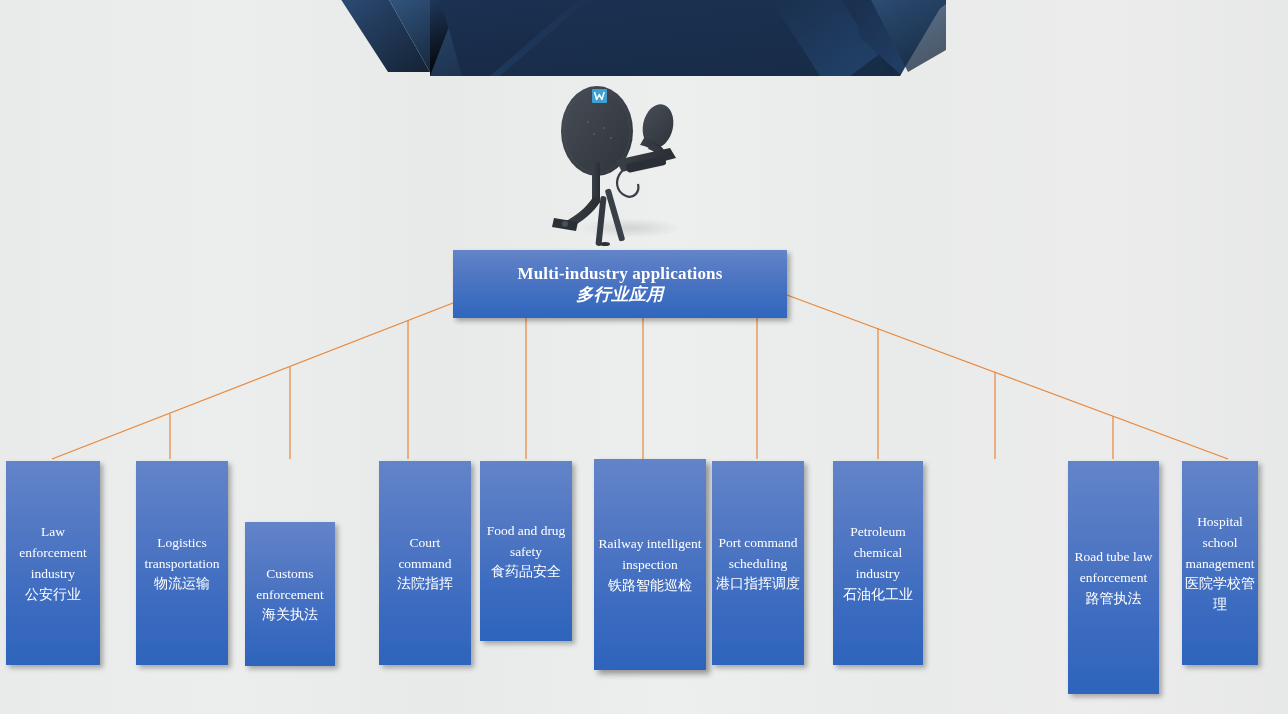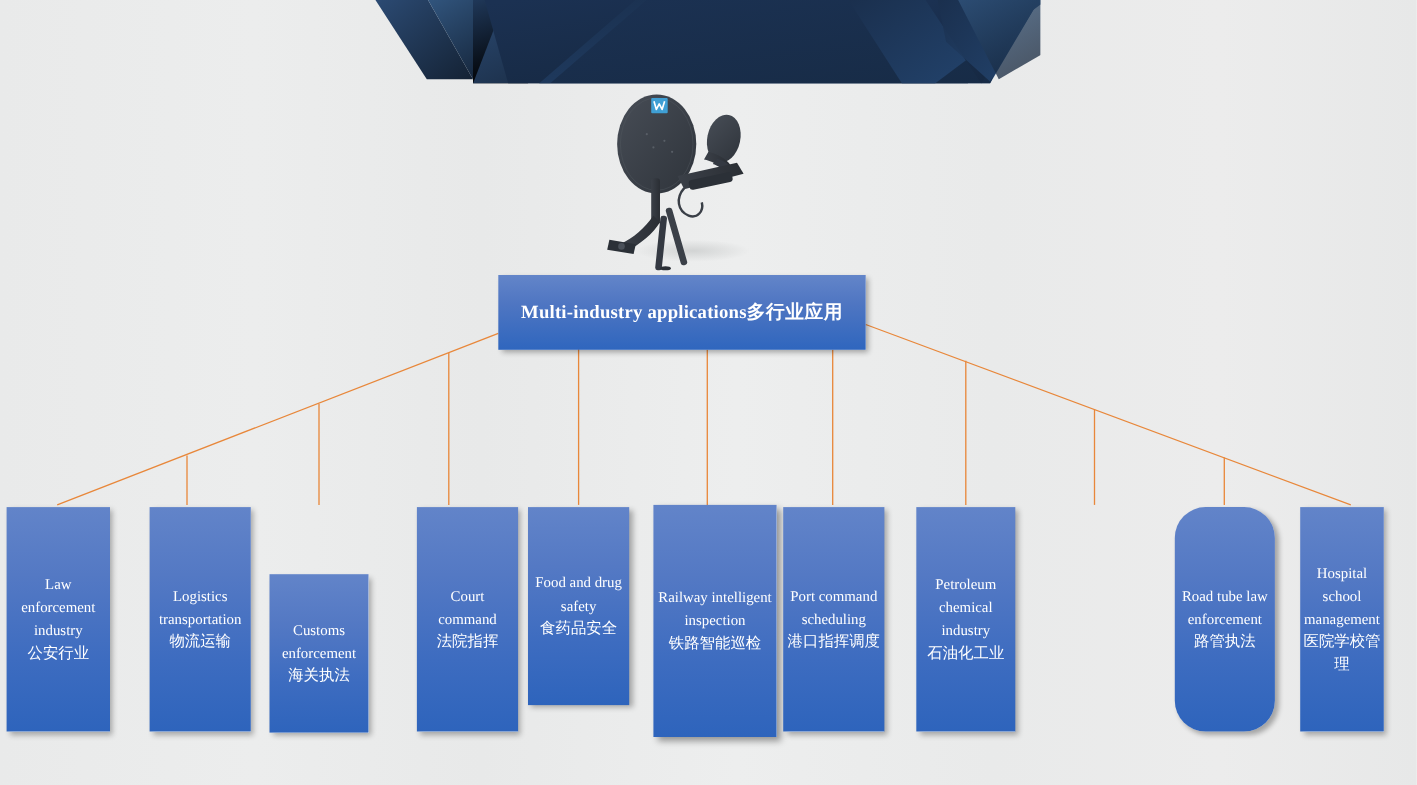--- a/index.html
+++ b/index.html
@@ -19,25 +19,25 @@
   .dish svg{display:block;}
 
   
   .links{position:absolute;left:0;top:0;width:1288px;height:714px;pointer-events:none;}
 
   
   .title-box{
     position:absolute;left:453px;top:250px;width:334px;height:68px;
     background:linear-gradient(180deg,#6385c9 0%,#4f76c2 38%,#2f66be 100%);
     box-shadow:3px 3px 5px rgba(0,0,0,.32);
-    display:flex;align-items:center;justify-content:center;
+    display:flex;flex-direction:column;align-items:center;justify-content:center;
     color:#ffffff;text-align:center;line-height:1.18;
   }
   .title-en{font-size:17px;font-weight:bold;letter-spacing:.2px;white-space:nowrap;}
-  .title-cn{font-size:17px;font-weight:bold;font-family:"DejaVu Sans",sans-serif;letter-spacing:.5px;white-space:nowrap;}
+  .title-cn{font-size:17px;font-weight:bold;font-family:"DejaVu Sans",sans-serif;letter-spacing:.5px;white-space:nowrap;font-style:italic;}
 
   
   .leaf{
     position:absolute;
     background:linear-gradient(180deg,#6284c9 0%,#5479c4 30%,#3d6cc0 68%,#2e64bc 100%);
     box-shadow:3px 3px 5px rgba(0,0,0,.30);
     color:#ffffff;text-align:center;
     display:flex;align-items:center;justify-content:center;
     box-sizing:border-box;padding:4px 3px;
   }
@@ -218,21 +218,21 @@
   </div>
 
   <div class="leaf" style="left:833px;top:461px;width:90px;height:204px;align-items:center;">
     <div class="txt">
       <span class="en">Petroleum chemical industry</span><br>
       <span class="cn">石油化工业</span>
     </div>
   </div>
 
 
-  <div class="leaf" style="left:1068px;top:461px;width:91px;height:204px;border-radius:28px;">
+  <div class="leaf" style="left:1068px;top:461px;width:91px;height:233px;">
     <div class="txt">
       <span class="en">Road tube law enforcement</span><br>
       <span class="cn">路管执法</span>
     </div>
   </div>
 
   <div class="leaf" style="left:1182px;top:461px;width:76px;height:204px;">
     <div class="txt">
       <span class="en">Hospital school management</span><br>
       <span class="cn">医院学校管理</span>

